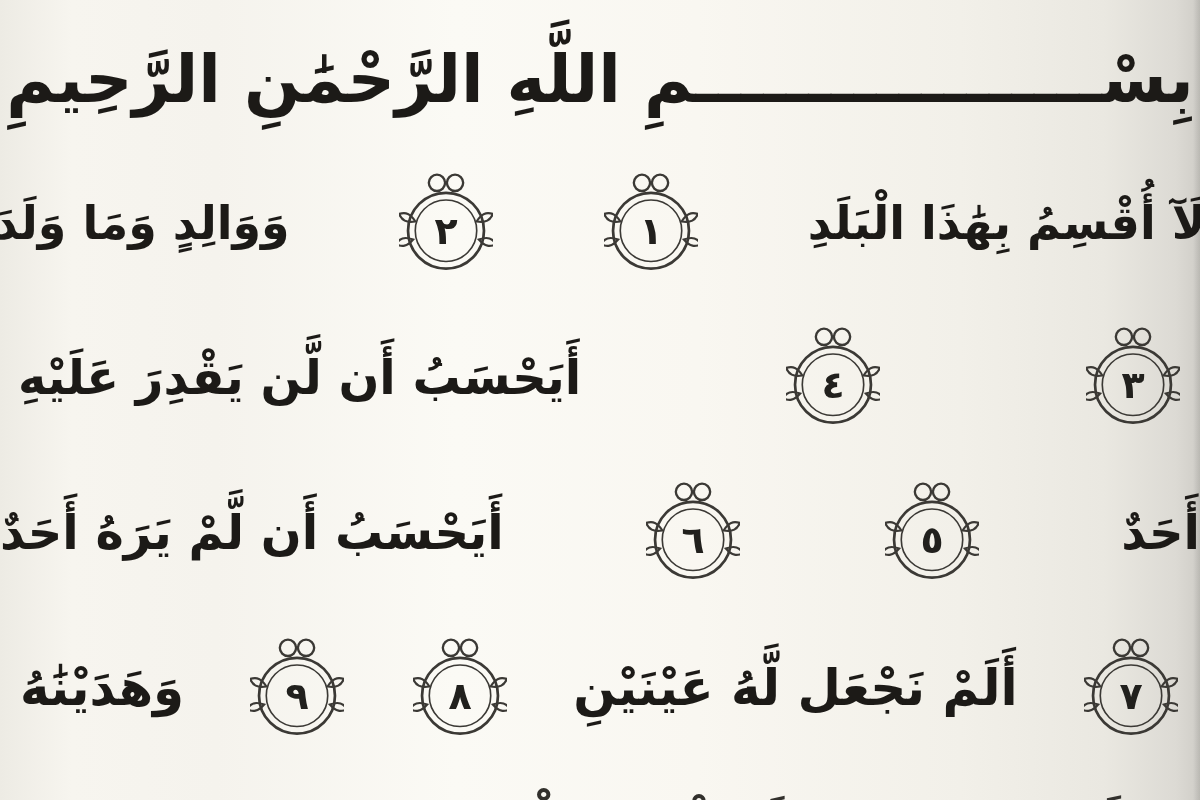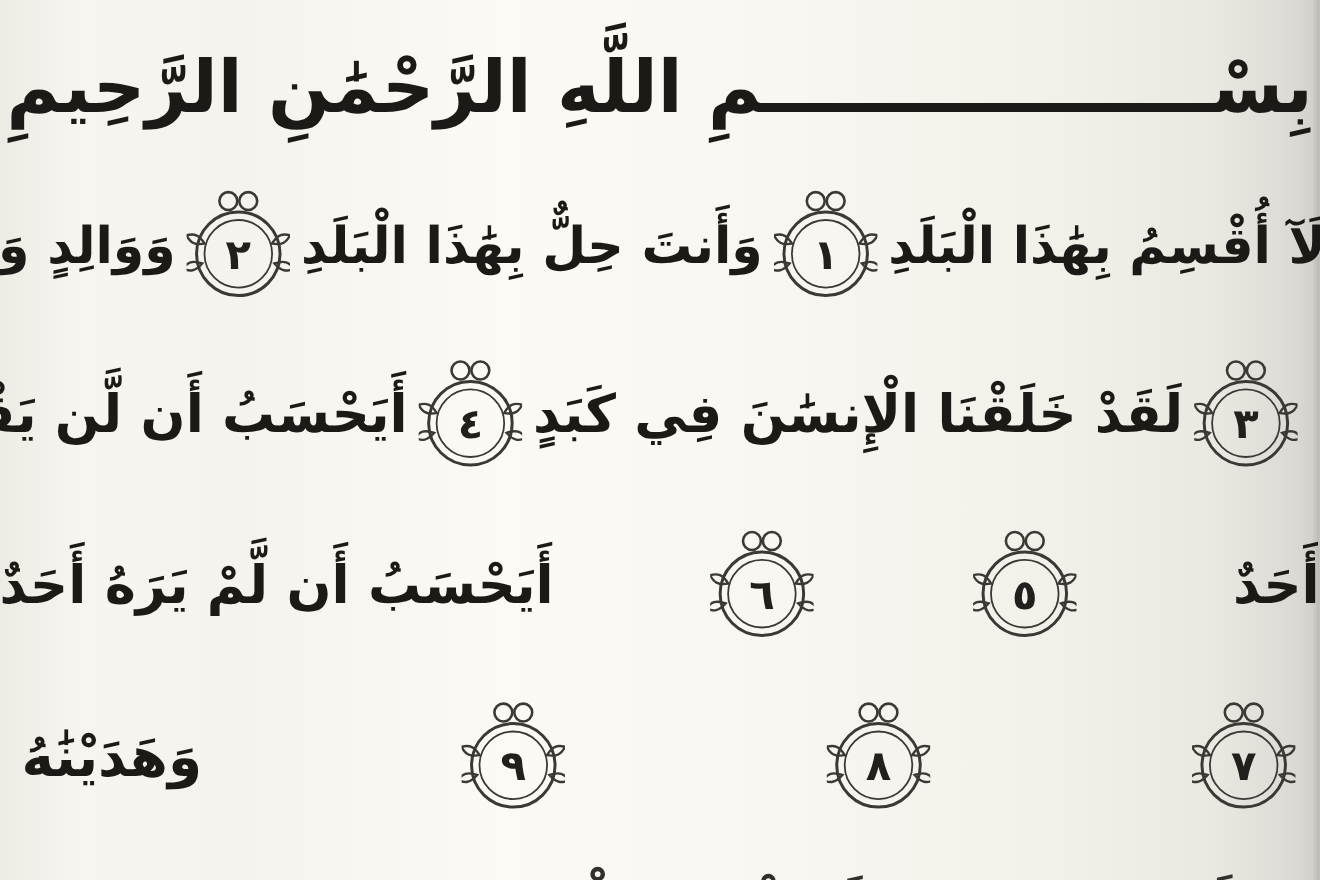--- a/index.html
+++ b/index.html
@@ -109,21 +109,20 @@
           <circle cx="52" cy="66" r="34" fill="none" stroke="#3b3935" stroke-width="1.8"></circle>
           <circle cx="42" cy="13" r="9" fill="none" stroke="#3b3935" stroke-width="2.6"></circle>
           <circle cx="62" cy="13" r="9" fill="none" stroke="#3b3935" stroke-width="2.6"></circle>
           <path d="M0,-11 C5,-5 6,0 0,9 C-6,0 -5,-5 0,-11 Z" fill="none" stroke="#3b3935" stroke-width="2.4" transform="translate(10,52) rotate(-65)"></path>
           <path d="M0,-11 C5,-5 6,0 0,9 C-6,0 -5,-5 0,-11 Z" fill="none" stroke="#3b3935" stroke-width="2.4" transform="translate(94,52) rotate(65)"></path>
           <path d="M0,-11 C5,-5 6,0 0,9 C-6,0 -5,-5 0,-11 Z" fill="none" stroke="#3b3935" stroke-width="2.4" transform="translate(7,78) rotate(-105)"></path>
           <path d="M0,-11 C5,-5 6,0 0,9 C-6,0 -5,-5 0,-11 Z" fill="none" stroke="#3b3935" stroke-width="2.4" transform="translate(97,78) rotate(105)"></path>
           <text x="52" y="81" text-anchor="middle" font-size="42">١</text>
         </svg>
       </span>
-      <span class="ayah-text">وَأَنتَ حِلٌّ بِهَٰذَا الْبَلَدِ</span>
       <span class="medallion">
         <svg viewBox="0 0 104 116" width="94" height="105">
           <circle cx="52" cy="66" r="42" fill="none" stroke="#3b3935" stroke-width="3"></circle>
           <circle cx="52" cy="66" r="34" fill="none" stroke="#3b3935" stroke-width="1.8"></circle>
           <circle cx="42" cy="13" r="9" fill="none" stroke="#3b3935" stroke-width="2.6"></circle>
           <circle cx="62" cy="13" r="9" fill="none" stroke="#3b3935" stroke-width="2.6"></circle>
           <path d="M0,-11 C5,-5 6,0 0,9 C-6,0 -5,-5 0,-11 Z" fill="none" stroke="#3b3935" stroke-width="2.4" transform="translate(10,52) rotate(-65)"></path>
           <path d="M0,-11 C5,-5 6,0 0,9 C-6,0 -5,-5 0,-11 Z" fill="none" stroke="#3b3935" stroke-width="2.4" transform="translate(94,52) rotate(65)"></path>
           <path d="M0,-11 C5,-5 6,0 0,9 C-6,0 -5,-5 0,-11 Z" fill="none" stroke="#3b3935" stroke-width="2.4" transform="translate(7,78) rotate(-105)"></path>
           <path d="M0,-11 C5,-5 6,0 0,9 C-6,0 -5,-5 0,-11 Z" fill="none" stroke="#3b3935" stroke-width="2.4" transform="translate(97,78) rotate(105)"></path>
@@ -139,21 +138,20 @@
           <circle cx="52" cy="66" r="34" fill="none" stroke="#3b3935" stroke-width="1.8"></circle>
           <circle cx="42" cy="13" r="9" fill="none" stroke="#3b3935" stroke-width="2.6"></circle>
           <circle cx="62" cy="13" r="9" fill="none" stroke="#3b3935" stroke-width="2.6"></circle>
           <path d="M0,-11 C5,-5 6,0 0,9 C-6,0 -5,-5 0,-11 Z" fill="none" stroke="#3b3935" stroke-width="2.4" transform="translate(10,52) rotate(-65)"></path>
           <path d="M0,-11 C5,-5 6,0 0,9 C-6,0 -5,-5 0,-11 Z" fill="none" stroke="#3b3935" stroke-width="2.4" transform="translate(94,52) rotate(65)"></path>
           <path d="M0,-11 C5,-5 6,0 0,9 C-6,0 -5,-5 0,-11 Z" fill="none" stroke="#3b3935" stroke-width="2.4" transform="translate(7,78) rotate(-105)"></path>
           <path d="M0,-11 C5,-5 6,0 0,9 C-6,0 -5,-5 0,-11 Z" fill="none" stroke="#3b3935" stroke-width="2.4" transform="translate(97,78) rotate(105)"></path>
           <text x="52" y="81" text-anchor="middle" font-size="42">٣</text>
         </svg>
       </span>
-      <span class="ayah-text">لَقَدْ خَلَقْنَا الْإِنسَٰنَ فِي كَبَدٍ</span>
       <span class="medallion">
         <svg viewBox="0 0 104 116" width="94" height="105">
           <circle cx="52" cy="66" r="42" fill="none" stroke="#3b3935" stroke-width="3"></circle>
           <circle cx="52" cy="66" r="34" fill="none" stroke="#3b3935" stroke-width="1.8"></circle>
           <circle cx="42" cy="13" r="9" fill="none" stroke="#3b3935" stroke-width="2.6"></circle>
           <circle cx="62" cy="13" r="9" fill="none" stroke="#3b3935" stroke-width="2.6"></circle>
           <path d="M0,-11 C5,-5 6,0 0,9 C-6,0 -5,-5 0,-11 Z" fill="none" stroke="#3b3935" stroke-width="2.4" transform="translate(10,52) rotate(-65)"></path>
           <path d="M0,-11 C5,-5 6,0 0,9 C-6,0 -5,-5 0,-11 Z" fill="none" stroke="#3b3935" stroke-width="2.4" transform="translate(94,52) rotate(65)"></path>
           <path d="M0,-11 C5,-5 6,0 0,9 C-6,0 -5,-5 0,-11 Z" fill="none" stroke="#3b3935" stroke-width="2.4" transform="translate(7,78) rotate(-105)"></path>
           <path d="M0,-11 C5,-5 6,0 0,9 C-6,0 -5,-5 0,-11 Z" fill="none" stroke="#3b3935" stroke-width="2.4" transform="translate(97,78) rotate(105)"></path>
@@ -199,20 +197,21 @@
           <circle cx="52" cy="66" r="34" fill="none" stroke="#3b3935" stroke-width="1.8"></circle>
           <circle cx="42" cy="13" r="9" fill="none" stroke="#3b3935" stroke-width="2.6"></circle>
           <circle cx="62" cy="13" r="9" fill="none" stroke="#3b3935" stroke-width="2.6"></circle>
           <path d="M0,-11 C5,-5 6,0 0,9 C-6,0 -5,-5 0,-11 Z" fill="none" stroke="#3b3935" stroke-width="2.4" transform="translate(10,52) rotate(-65)"></path>
           <path d="M0,-11 C5,-5 6,0 0,9 C-6,0 -5,-5 0,-11 Z" fill="none" stroke="#3b3935" stroke-width="2.4" transform="translate(94,52) rotate(65)"></path>
           <path d="M0,-11 C5,-5 6,0 0,9 C-6,0 -5,-5 0,-11 Z" fill="none" stroke="#3b3935" stroke-width="2.4" transform="translate(7,78) rotate(-105)"></path>
           <path d="M0,-11 C5,-5 6,0 0,9 C-6,0 -5,-5 0,-11 Z" fill="none" stroke="#3b3935" stroke-width="2.4" transform="translate(97,78) rotate(105)"></path>
           <text x="52" y="81" text-anchor="middle" font-size="42">٧</text>
         </svg>
       </span>
+      <span class="ayah-text">أَلَمْ نَجْعَل لَّهُ عَيْنَيْنِ</span>
       <span class="medallion">
         <svg viewBox="0 0 104 116" width="94" height="105">
           <circle cx="52" cy="66" r="42" fill="none" stroke="#3b3935" stroke-width="3"></circle>
           <circle cx="52" cy="66" r="34" fill="none" stroke="#3b3935" stroke-width="1.8"></circle>
           <circle cx="42" cy="13" r="9" fill="none" stroke="#3b3935" stroke-width="2.6"></circle>
           <circle cx="62" cy="13" r="9" fill="none" stroke="#3b3935" stroke-width="2.6"></circle>
           <path d="M0,-11 C5,-5 6,0 0,9 C-6,0 -5,-5 0,-11 Z" fill="none" stroke="#3b3935" stroke-width="2.4" transform="translate(10,52) rotate(-65)"></path>
           <path d="M0,-11 C5,-5 6,0 0,9 C-6,0 -5,-5 0,-11 Z" fill="none" stroke="#3b3935" stroke-width="2.4" transform="translate(94,52) rotate(65)"></path>
           <path d="M0,-11 C5,-5 6,0 0,9 C-6,0 -5,-5 0,-11 Z" fill="none" stroke="#3b3935" stroke-width="2.4" transform="translate(7,78) rotate(-105)"></path>
           <path d="M0,-11 C5,-5 6,0 0,9 C-6,0 -5,-5 0,-11 Z" fill="none" stroke="#3b3935" stroke-width="2.4" transform="translate(97,78) rotate(105)"></path>

